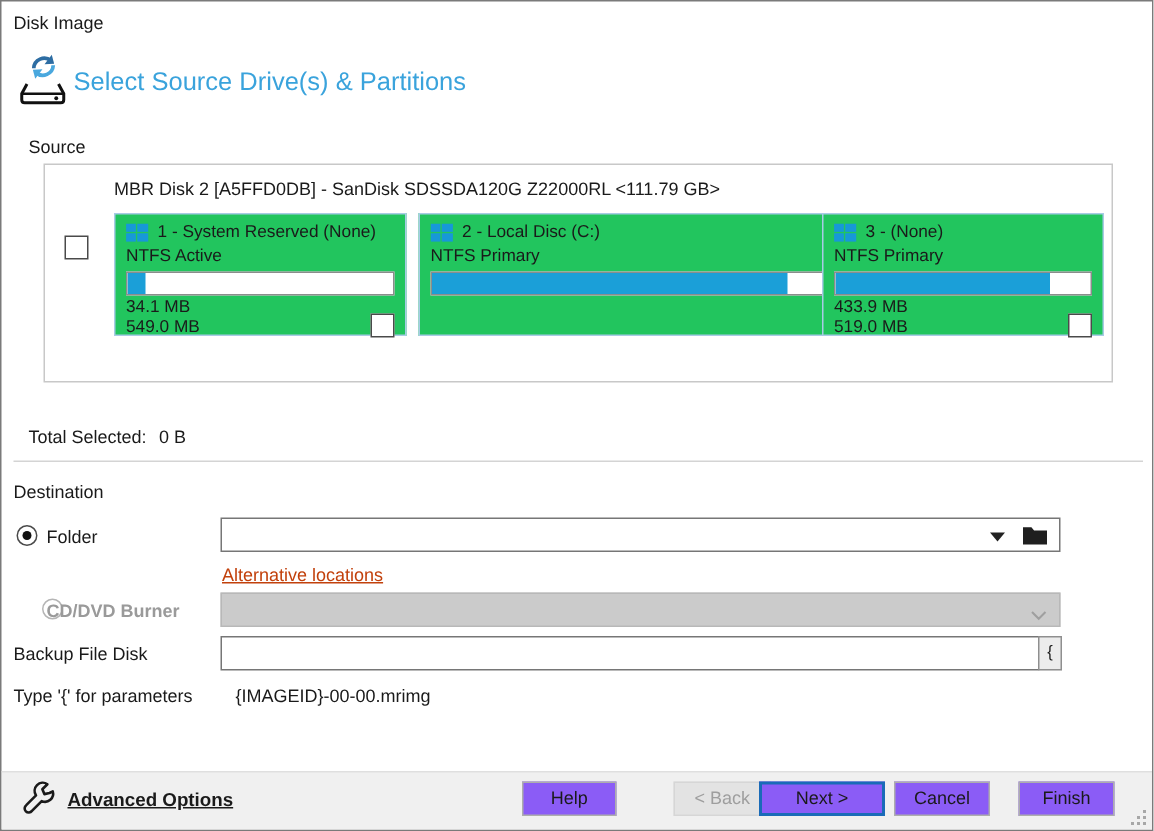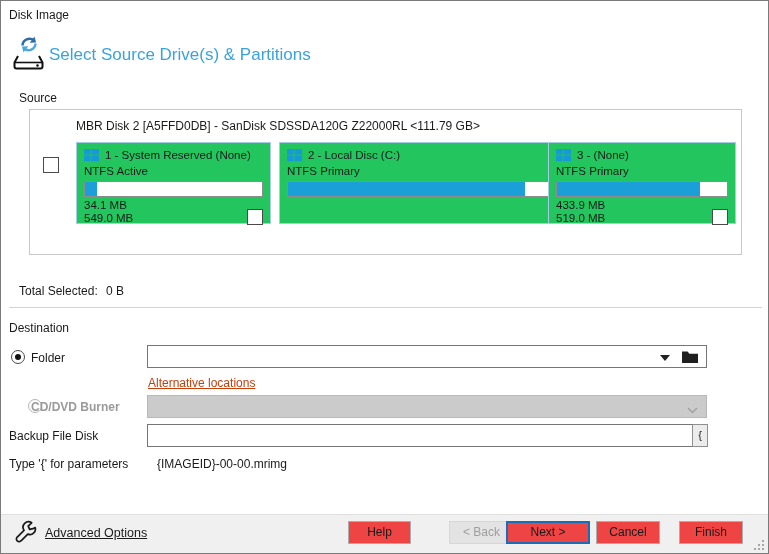--- a/index.html
+++ b/index.html
@@ -58,23 +58,23 @@
 
   .textinput { position:absolute; left:146px; top:423px; width:546px; height:23px; background:#fff; border:1px solid #767676; font-family:"Liberation Sans",sans-serif; font-size:12px; padding:0 4px; }
   .brace-btn { position:absolute; left:691px; top:423px; width:16px; height:23px; background:#ececec; border:1px solid #8f8f8f; font-size:11px; text-align:center; line-height:21px; }
 
   .hint-label { left:8px; top:456px; }
   .hint-value { left:129px; top:456px;margin-left:27px; }
 
   
   .footer-bar { left:0; top:513px; width:767px; height:40px; background:#f0f0f0; border-top:1px solid #dfdfdf; }
   .wrench { left:12px; top:519px; }
-  .adv-link { left:44px; top:525px; color:#1a1a1a; text-decoration:underline; font-size:12.5px; }
-
-  .btn { position:absolute; top:520px; height:23px; background:#ef4444; border:1px solid #adadad; font-size:12px; text-align:center; line-height:21px; }
+  .adv-link { left:44px; top:525px; color:#1a1a1a; text-decoration:underline; font-size:12.5px;font-weight:bold; }
+
+  .btn { position:absolute; top:520px; height:23px; background:#8b5cf6; border:1px solid #adadad; font-size:12px; text-align:center; line-height:21px; }
   .btn.disabled { background:#e3e3e3; border-color:#d6d6d6; color:#9e9e9e; }
   .btn.default { border:2px solid #1a6bb8; line-height:19px; }
   .btn-help { left:347px; width:63px; }
   .btn-back { left:422px; width:65px;margin-left:26px; }
   .btn-next { left:505px; width:84px; }
   .btn-cancel { left:595px; width:64px; }
   .btn-finish { left:678px; width:64px; }
 
   .grip { right:3px; bottom:2px; width:12px; height:12px; }
 </style>

